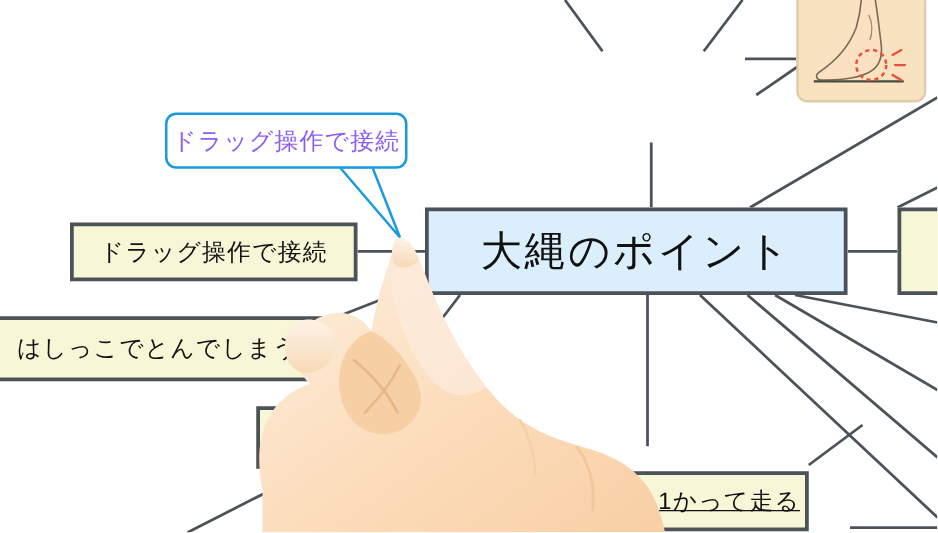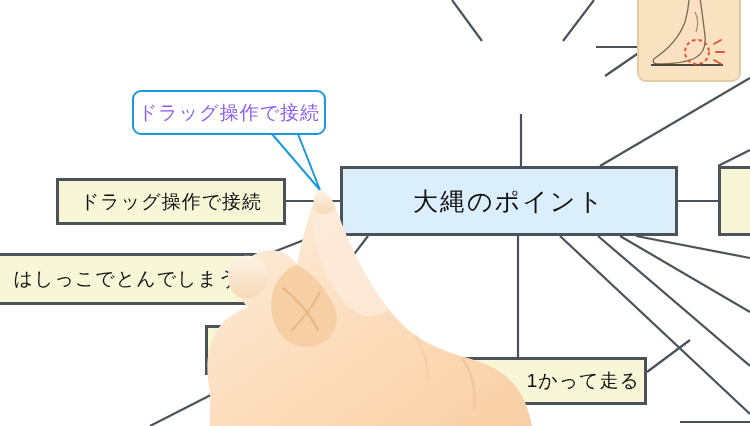--- a/index.html
+++ b/index.html
@@ -25,21 +25,21 @@
     border:3px solid #4c525a;
     display:flex;align-items:center;justify-content:center;
     color:#111111;
     font-size:19px;
     letter-spacing:1px;
     white-space:nowrap;
     z-index:3;
   }
   .node.center{
     background:#dbeefb;
-    font-size:25px;
+    font-size:33px;
     letter-spacing:2px;
     border-width:3px;
     z-index:4;
   }
   .node.clip{justify-content:flex-start;padding-left:16px;overflow:hidden;}
   .node.clip-r{justify-content:flex-end;padding-right:4px;overflow:hidden;}
 
   
   .thumb{
     position:absolute;
@@ -125,21 +125,21 @@
   </div>
 
   <div class="node" style="left:-6px;top:253px;width:264px;height:52px;">
     <span>はしっこでとんでしまう</span>
   </div>
 
   <div class="node clip" style="left:205px;top:325px;width:152px;height:50px;">
     <span>縄をよく見る</span>
   </div>
 
-  <div class="node clip-r" style="left:455px;top:357px;width:192px;height:48px;">
+  <div class="node clip-r" style="left:455px;top:377px;width:192px;height:48px;text-decoration:underline;">
     <span>1かって走る</span>
   </div>
 
   <div class="node" style="left:718px;top:166px;width:60px;height:70px;">
     <span></span>
   </div>
 
   <div class="thumb" style="left:637px;top:-8px;width:104px;height:90px;">
     <svg viewBox="0 0 104 90" width="104" height="90" xmlns="http://www.w3.org/2000/svg">
       <rect x="0" y="0" width="104" height="90" fill="#f9e2c0"></rect>

